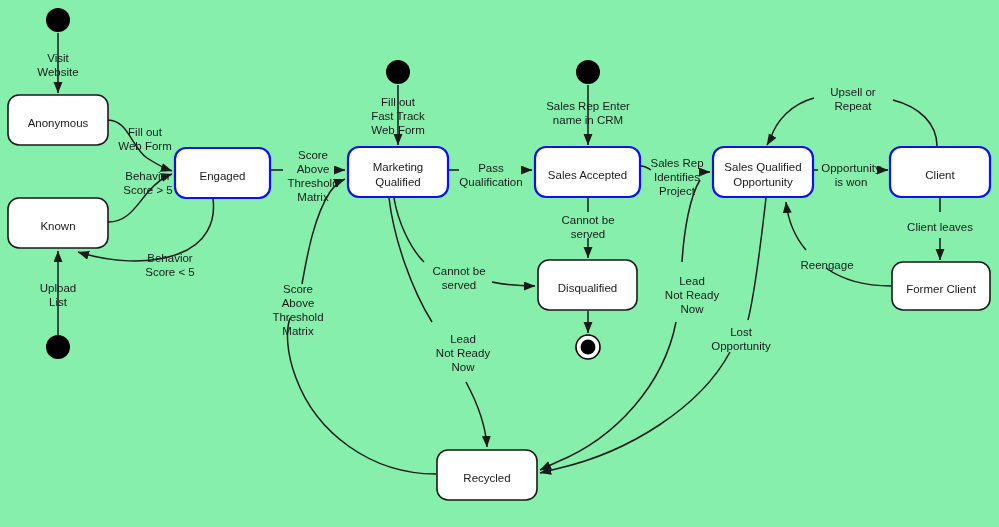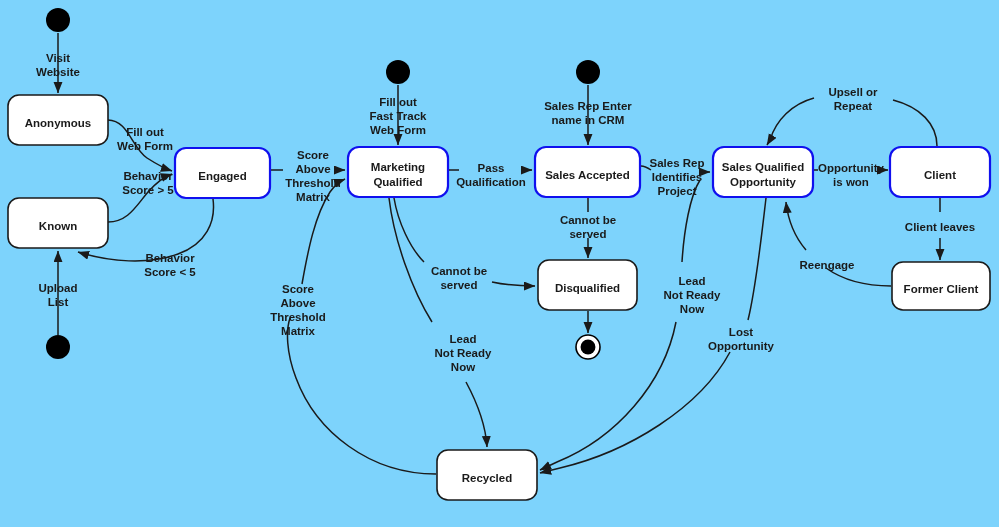--- a/index.html
+++ b/index.html
@@ -8,23 +8,22 @@
     padding: 0;
     background: #ffffff;
   }
   body {
     font-family: "Liberation Sans", sans-serif;
   }
   #canvas {
     position: relative;
     width: 999px;
     height: 527px;
-    background: #7dd3fc;
+    background: #86efac;
     overflow: hidden;
-    font-weight: bold;
   }
   #diagram-svg {
     position: absolute;
     left: 0;
     top: 0;
     width: 999px;
     height: 527px;
   }
   .state-label {
     font-family: "Liberation Sans", sans-serif;

